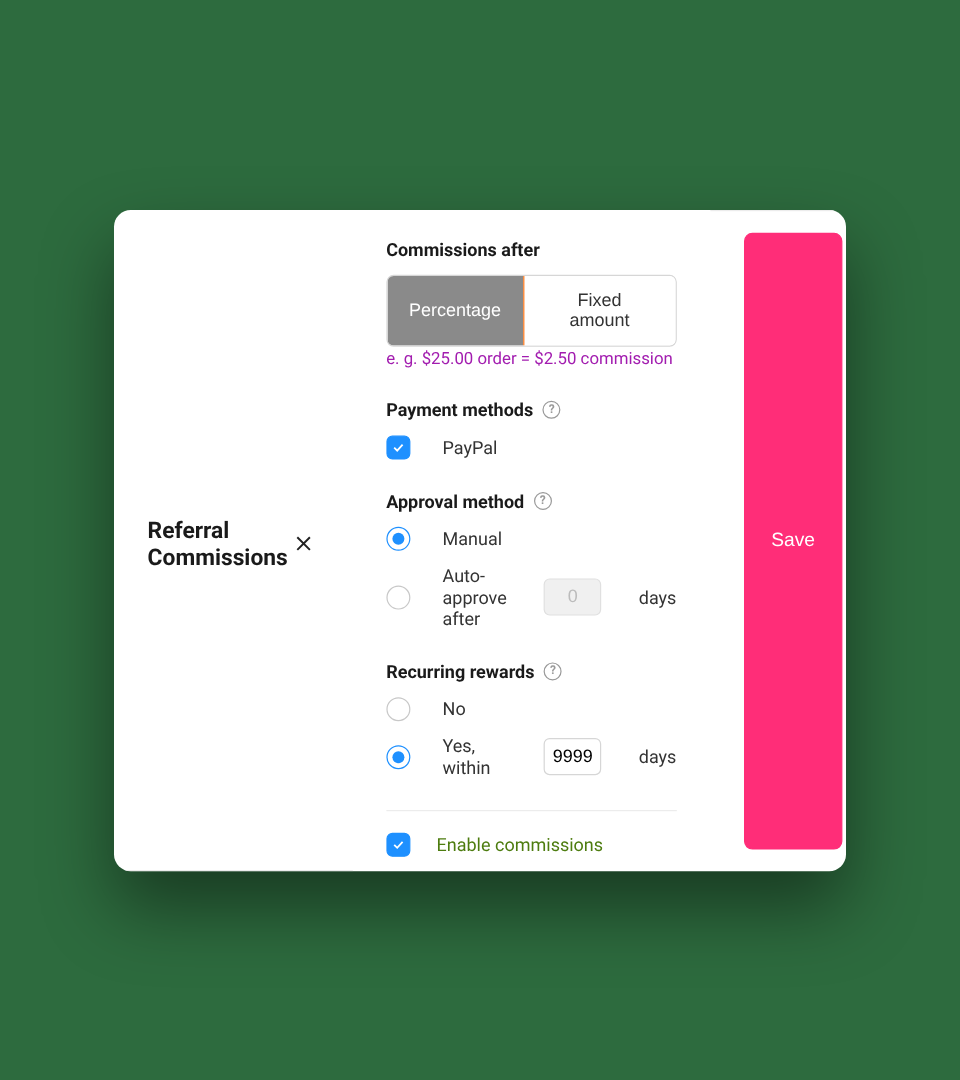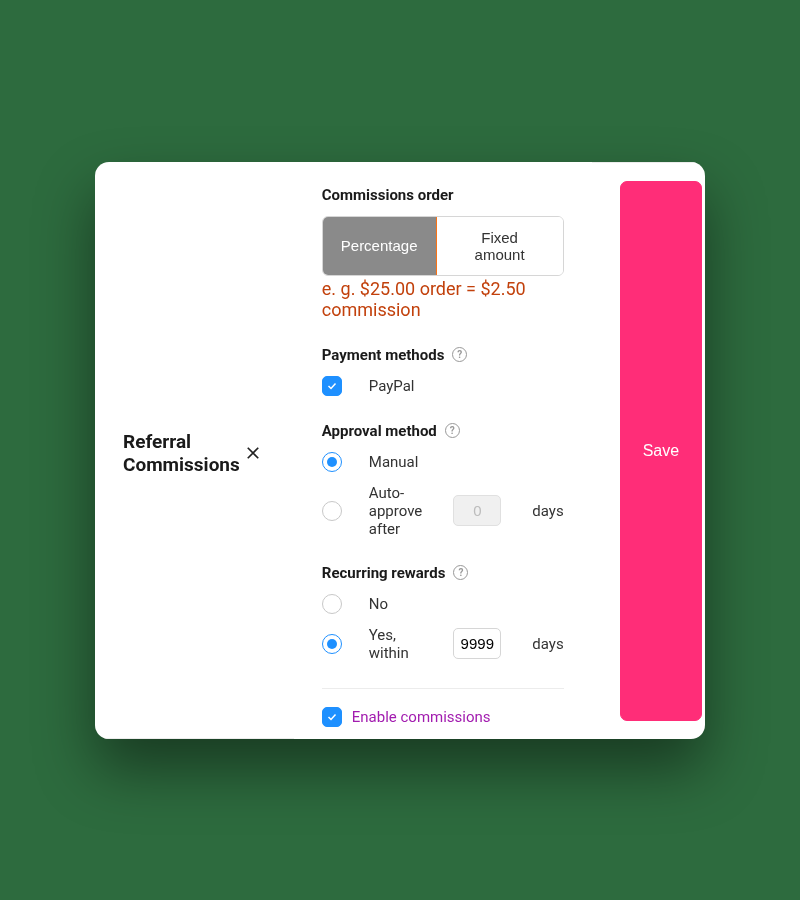--- a/index.html
+++ b/index.html
@@ -111,22 +111,22 @@
   .unit {
     background: #f4f4f4;
     border-left: 1px solid #d6d6d6;
     padding: 12px 18px;
     font-size: 15px;
     color: #444;
     display: flex;
     align-items: center;
   }
   .hint {
-    font-size: 18px;
-    color: #c2410c;
+    font-size: 14px;
+    color: #a21caf;
     margin-top: 2px;
   }
 
   .option-row {
     display: flex;
     align-items: center;
     gap: 27px;
     margin-bottom: 12px;
     font-size: 15px;
     color: #333;
@@ -183,23 +183,23 @@
 
   .divider {
     border: none;
     border-top: 1px solid #ececec;
     margin: 10px 0 18px 0;
   }
 
   .enable-row {
     display: flex;
     align-items: center;
-    gap: 10px;
-    font-size: 15px;
-    color: #a21caf;
+    gap: 22px;
+    font-size: 15px;
+    color: #4d7c0f;
     margin-bottom: 4px;
   }
 
   .modal-footer {
     border-top: 1px solid #ececec;
     padding: 18px 28px;
     display: flex;
     justify-content: flex-end;
     gap: 12px;
   }
@@ -231,21 +231,21 @@
     <button class="close-btn">
       <svg viewBox="0 0 24 24" fill="none">
         <path d="M5 5 L19 19 M19 5 L5 19"></path>
       </svg>
     </button>
   </div>
 
   <div class="modal-body">
 
     <div class="section">
-      <div class="section-label">Commissions order</div>
+      <div class="section-label">Commissions after</div>
       <div class="amount-row">
         <div class="segmented">
           <button class="seg-btn active">Percentage</button>
           <button class="seg-btn">Fixed amount</button>
         </div>
       </div>
       <div class="hint">e. g. $25.00 order = $2.50 commission</div>
     </div>
 
     <div class="section">

